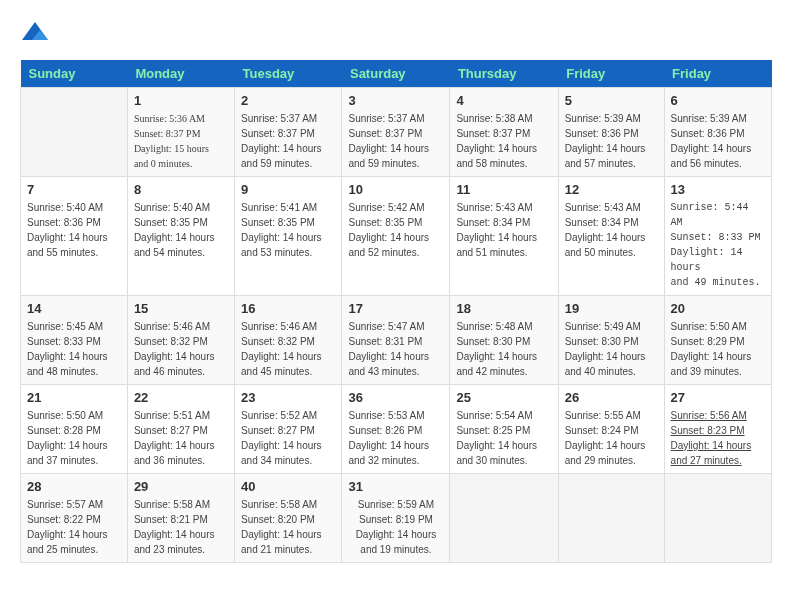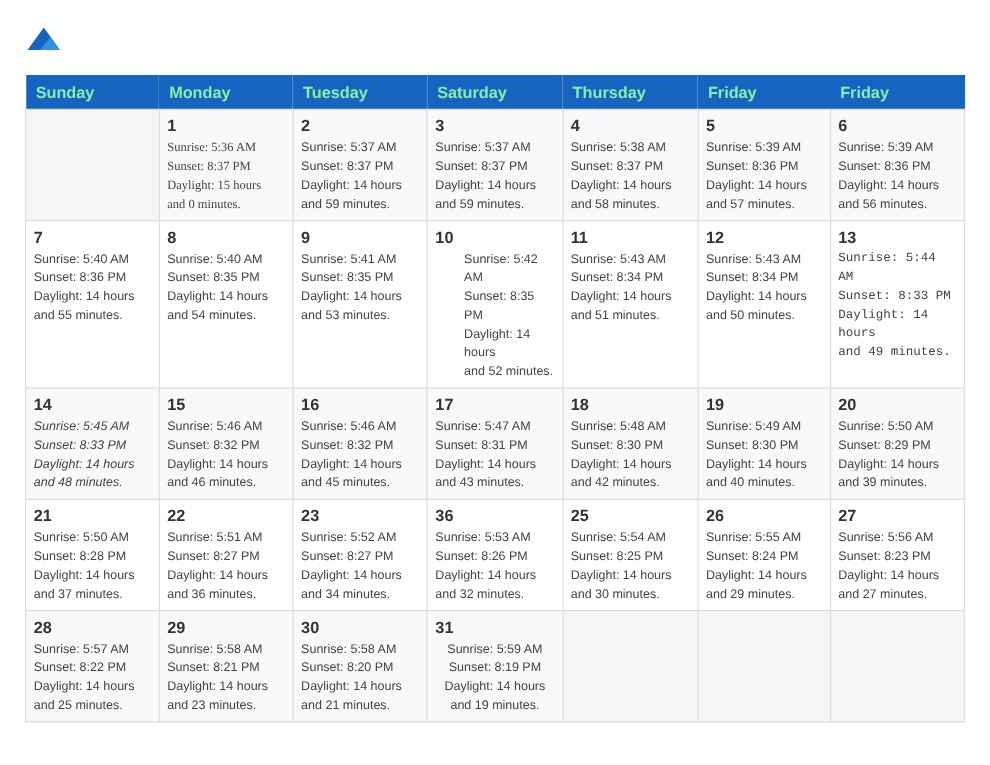--- a/index.html
+++ b/index.html
@@ -190,21 +190,21 @@
         </td>
         <td>
           <div class="day-number">9</div>
           <div class="day-info" style="white-space: pre-line;">Sunrise: 5:41 AM
 Sunset: 8:35 PM
 Daylight: 14 hours
 and 53 minutes.</div>
         </td>
         <td>
           <div class="day-number">10</div>
-          <div class="day-info" style="white-space: pre-line; margin-left: 23px;">Sunrise: 5:42 AM
+          <div class="day-info" style="white-space: pre-line;">Sunrise: 5:42 AM
 Sunset: 8:35 PM
 Daylight: 14 hours
 and 52 minutes.</div>
         </td>
         <td>
           <div class="day-number">11</div>
           <div class="day-info" style="white-space: pre-line;">Sunrise: 5:43 AM
 Sunset: 8:34 PM
 Daylight: 14 hours
 and 51 minutes.</div>
@@ -220,21 +220,21 @@
           <div class="day-number">13</div>
           <div class="day-info" style="white-space: pre-line; font-family: Liberation Mono, monospace;">Sunrise: 5:44 AM
 Sunset: 8:33 PM
 Daylight: 14 hours
 and 49 minutes.</div>
         </td>
       </tr>
       <tr>
         <td>
           <div class="day-number">14</div>
-          <div class="day-info" style="white-space: pre-line; font-style: italic;">Sunrise: 5:45 AM
+          <div class="day-info" style="white-space: pre-line;">Sunrise: 5:45 AM
 Sunset: 8:33 PM
 Daylight: 14 hours
 and 48 minutes.</div>
         </td>
         <td>
           <div class="day-number">15</div>
           <div class="day-info" style="white-space: pre-line;">Sunrise: 5:46 AM
 Sunset: 8:32 PM
 Daylight: 14 hours
 and 46 minutes.</div>
@@ -313,21 +313,21 @@
         </td>
         <td>
           <div class="day-number">26</div>
           <div class="day-info" style="white-space: pre-line;">Sunrise: 5:55 AM
 Sunset: 8:24 PM
 Daylight: 14 hours
 and 29 minutes.</div>
         </td>
         <td>
           <div class="day-number">27</div>
-          <div class="day-info" style="white-space: pre-line;">Sunrise: 5:56 AM
+          <div class="day-info" style="white-space: pre-line; text-decoration: underline;">Sunrise: 5:56 AM
 Sunset: 8:23 PM
 Daylight: 14 hours
 and 27 minutes.</div>
         </td>
       </tr>
       <tr>
         <td>
           <div class="day-number">28</div>
           <div class="day-info" style="white-space: pre-line;">Sunrise: 5:57 AM
 Sunset: 8:22 PM
@@ -335,21 +335,21 @@
 and 25 minutes.</div>
         </td>
         <td>
           <div class="day-number">29</div>
           <div class="day-info" style="white-space: pre-line;">Sunrise: 5:58 AM
 Sunset: 8:21 PM
 Daylight: 14 hours
 and 23 minutes.</div>
         </td>
         <td>
-          <div class="day-number">30</div>
+          <div class="day-number">40</div>
           <div class="day-info" style="white-space: pre-line;">Sunrise: 5:58 AM
 Sunset: 8:20 PM
 Daylight: 14 hours
 and 21 minutes.</div>
         </td>
         <td>
           <div class="day-number">31</div>
           <div class="day-info" style="white-space: pre-line; text-align: center;">Sunrise: 5:59 AM
 Sunset: 8:19 PM
 Daylight: 14 hours

